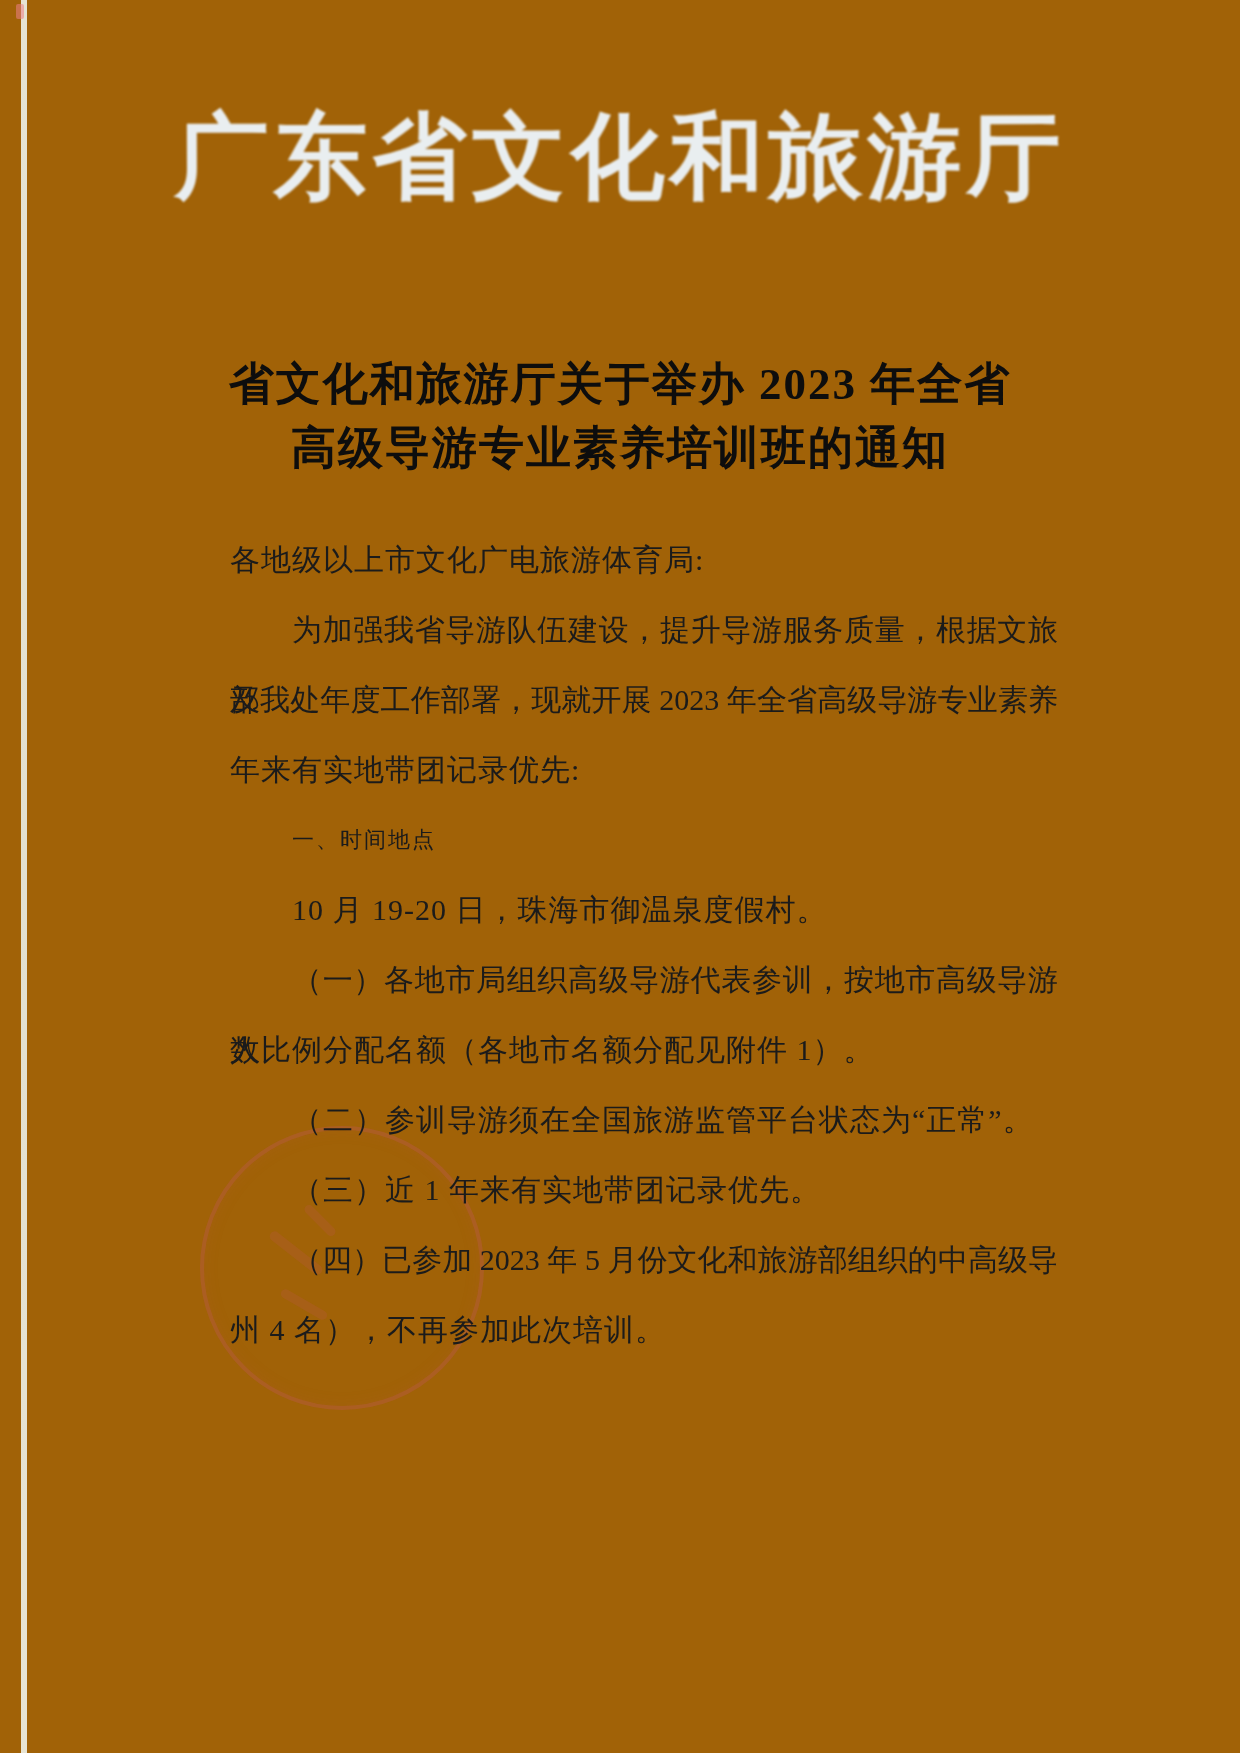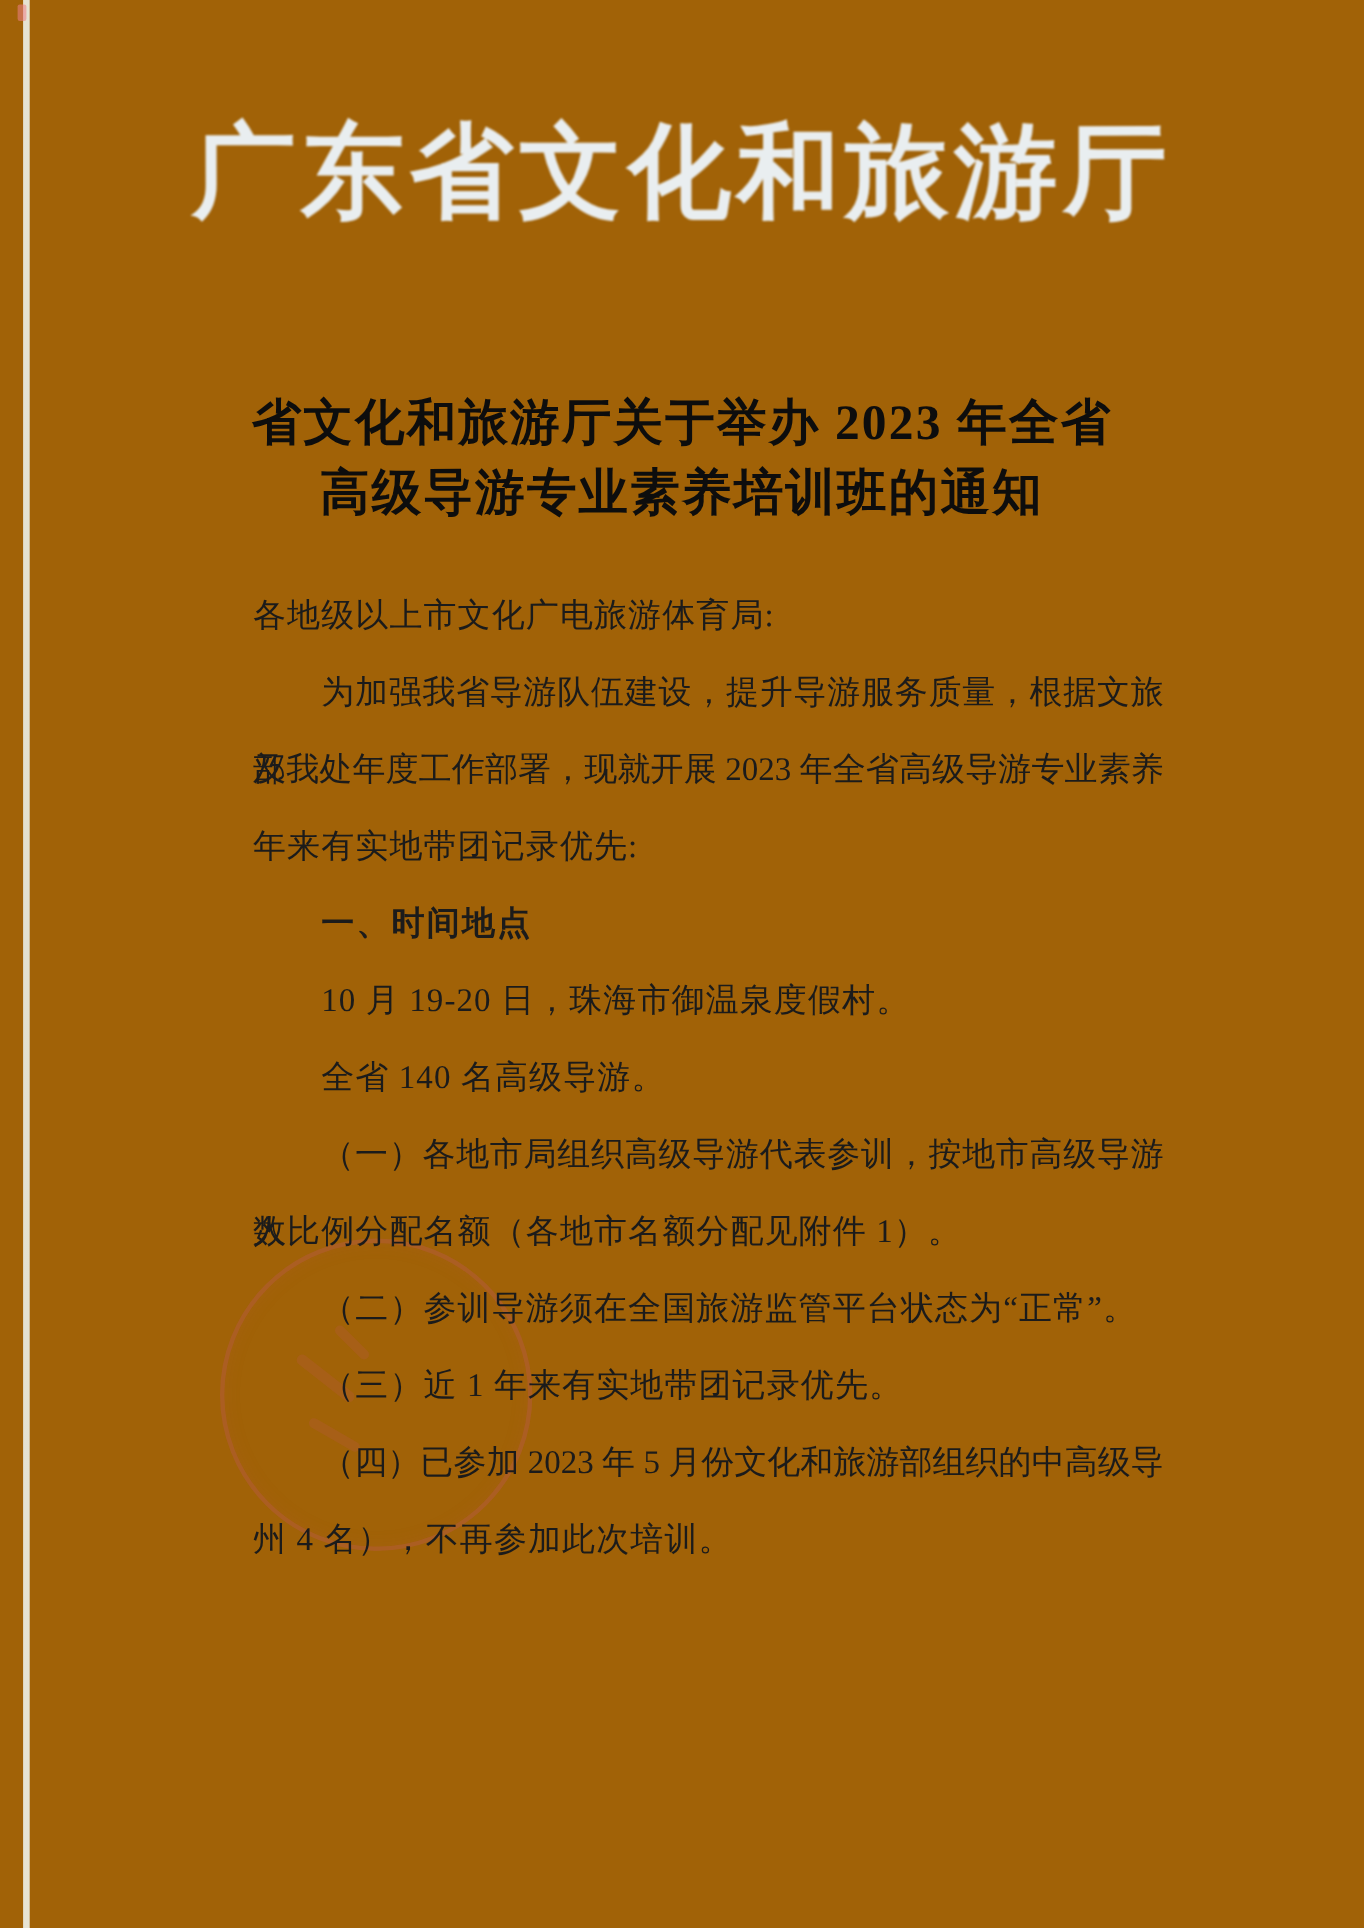--- a/index.html
+++ b/index.html
@@ -61,23 +61,23 @@
   .line{
     height:70px;line-height:70px;
     white-space:nowrap;letter-spacing:1px;
   }
   .line.j{
     white-space:normal;letter-spacing:0;
     text-align:justify;text-align-last:justify;
   }
   .line.ind{text-indent:62px;font-family:Liberation Serif, serif;}
   .line.b{
-    font-weight:bold;letter-spacing:2px;
+    font-weight:normal;letter-spacing:2px;
     font-family:"Liberation Sans","DejaVu Sans",sans-serif;
-    font-size:30px;
+    font-size:22px;
   }
 </style>
 </head>
 <body>
 
 <div class="page">
 
   <div class="scan-edge"></div>
   <div class="red-tick"></div>
 
@@ -94,21 +94,20 @@
     <span class="s3"></span>
   </div>
 
   <div class="body-text" id="body-lines">
       <div class="line">各地级以上市文化广电旅游体育局:</div>
       <div class="line ind j">为加强我省导游队伍建设，提升导游服务质量，根据文旅部</div>
       <div class="line j">及我处年度工作部署，现就开展 2023 年全省高级导游专业素养</div>
       <div class="line">年来有实地带团记录优先:</div>
       <div class="line ind b">一、时间地点</div>
       <div class="line ind">10 月 19-20 日，珠海市御温泉度假村。</div>
-      <div class="line ind">全省 140 名高级导游。</div>
       <div class="line ind j">（一）各地市局组织高级导游代表参训，按地市高级导游人</div>
       <div class="line">数比例分配名额（各地市名额分配见附件 1）。</div>
       <div class="line ind">（二）参训导游须在全国旅游监管平台状态为“正常”。</div>
       <div class="line ind">（三）近 1 年来有实地带团记录优先。</div>
       <div class="line ind j">（四）已参加 2023 年 5 月份文化和旅游部组织的中高级导</div>
       <div class="line">州 4 名），不再参加此次培训。</div>
     </div>
 
 </div>
 

